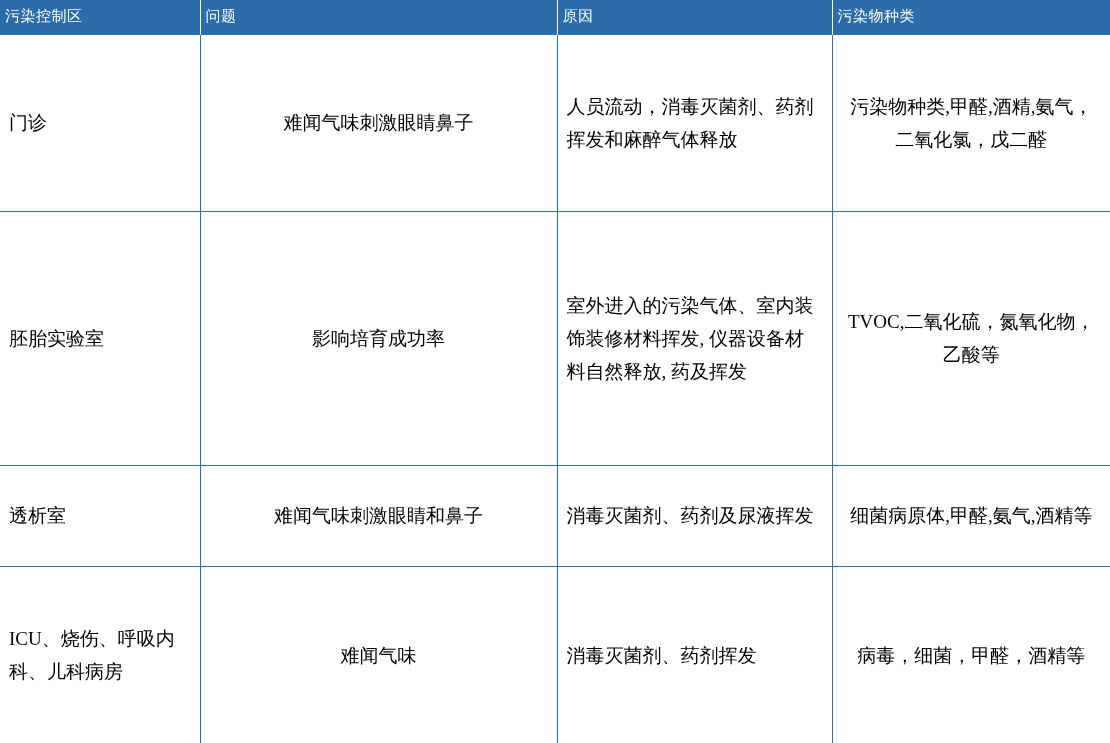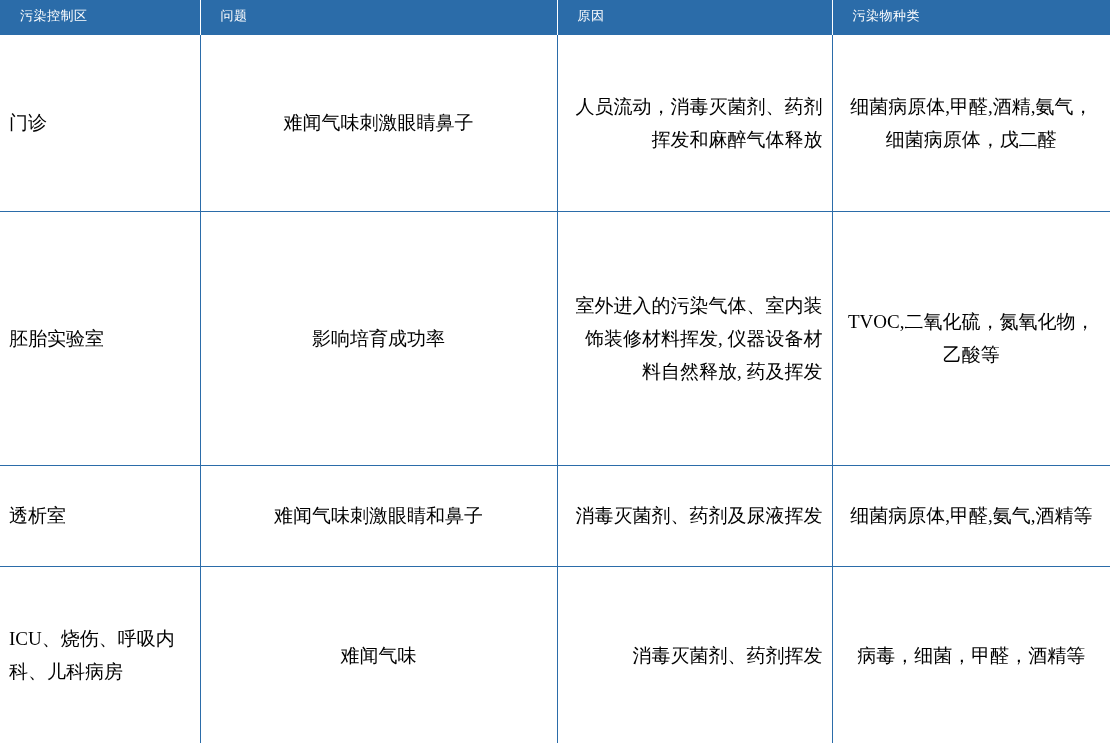--- a/index.html
+++ b/index.html
@@ -26,24 +26,24 @@
     height: 743px;
   }
   table.pollution-table col.c0 { width: 200px; }
   table.pollution-table col.c1 { width: 357px; }
   table.pollution-table col.c2 { width: 275px; }
   table.pollution-table col.c3 { width: 278px; }
 
   thead th {
     background: #2B6CA9;
     color: #ffffff;
-    font-size: 13px;
+    font-size: 15px;
     font-weight: normal;
     text-align: left;
-    padding: 6px 10px 7px 20px;
+    padding: 6px 10px 7px 5px;
     height: 34px;
     box-sizing: border-box;
     border-right: 1px solid #ffffff;
     letter-spacing: 0.5px;
   }
   thead th:last-child { border-right: none; }
 
   tbody td {
     border-top: 1px solid #2B6CA9;
     border-right: 1px solid #2B6CA9;
@@ -51,21 +51,21 @@
     line-height: 33px;
     padding: 5px 9px;
     vertical-align: middle;
     box-sizing: border-box;
   }
   tbody td:last-child { border-right: none; }
   tbody tr:last-child td { border-bottom: none; }
 
   td.col-area   { text-align: left; font-family: Liberation Serif, serif; }
   td.col-issue  { text-align: center; margin-top: 30px; }
-  td.col-cause  { text-align: right; }
+  td.col-cause  { text-align: left; }
   td.col-kind   { text-align: center; }
 </style>
 </head>
 <body>
 
 <div class="table-wrap">
   <table class="pollution-table">
     <colgroup>
       <col class="c0">
         <col class="c1">
@@ -78,21 +78,21 @@
         <th>问题</th>
         <th>原因</th>
         <th>污染物种类</th>
       </tr>
     </thead>
     <tbody>
       <tr>
         <td class="col-area">门诊</td>
         <td class="col-issue">难闻气味刺激眼睛鼻子</td>
         <td class="col-cause">人员流动，消毒灭菌剂、药剂挥发和麻醉气体释放</td>
-        <td class="col-kind">细菌病原体,甲醛,酒精,氨气，细菌病原体，戊二醛</td>
+        <td class="col-kind">污染物种类,甲醛,酒精,氨气，二氧化氯，戊二醛</td>
       </tr>
       <tr>
         <td class="col-area">胚胎实验室</td>
         <td class="col-issue">影响培育成功率</td>
         <td class="col-cause">室外进入的污染气体、室内装饰装修材料挥发, 仪器设备材料自然释放, 药及挥发</td>
         <td class="col-kind">TVOC,二氧化硫，氮氧化物，乙酸等</td>
       </tr>
       <tr>
         <td class="col-area">透析室</td>
         <td class="col-issue">难闻气味刺激眼睛和鼻子</td>

